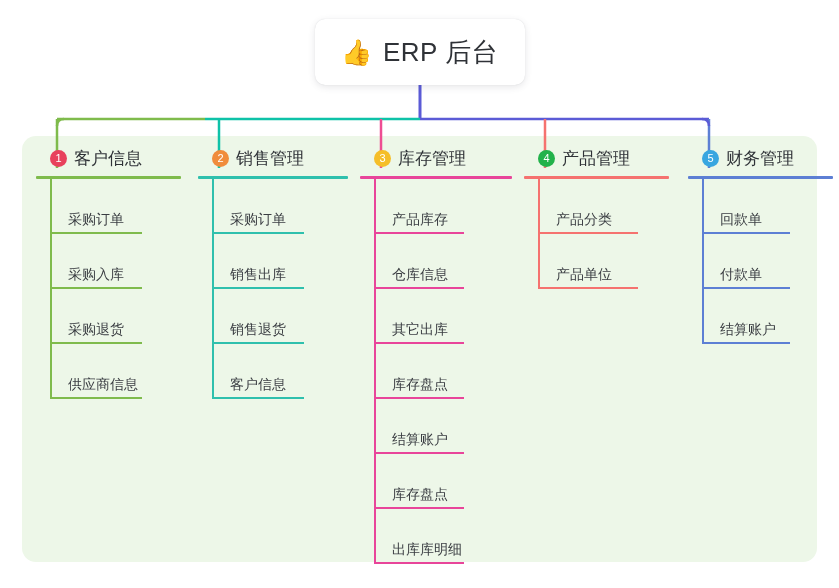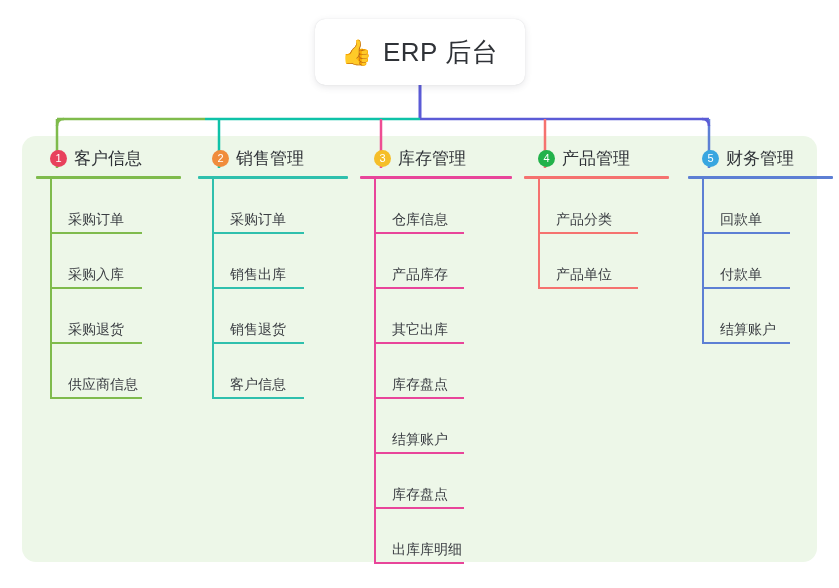--- a/index.html
+++ b/index.html
@@ -221,25 +221,25 @@
       </div>
       <div class="column" style="left: 360px; width: 156px;">
         <div class="col-header">
           <span class="badge" style="background: rgb(245, 190, 40);">3</span>
           <span class="col-title">库存管理</span>
         </div>
         <div class="header-rule" style="background: rgb(232, 69, 154); width: 152px;"></div>
         <div class="leaf-list">
           <div class="spine" style="background: rgb(232, 69, 154);"></div>
           <div class="leaf">
+            <span class="leaf-label">产品库存</span>
+            <div class="leaf-rule" style="background: rgb(232, 69, 154); width: 90px;"></div>
+          </div>
+          <div class="leaf">
             <span class="leaf-label">仓库信息</span>
-            <div class="leaf-rule" style="background: rgb(232, 69, 154); width: 90px;"></div>
-          </div>
-          <div class="leaf">
-            <span class="leaf-label">产品库存</span>
             <div class="leaf-rule" style="background: rgb(232, 69, 154); width: 90px;"></div>
           </div>
           <div class="leaf">
             <span class="leaf-label">其它出库</span>
             <div class="leaf-rule" style="background: rgb(232, 69, 154); width: 90px;"></div>
           </div>
           <div class="leaf">
             <span class="leaf-label">库存盘点</span>
             <div class="leaf-rule" style="background: rgb(232, 69, 154); width: 90px;"></div>
           </div>

